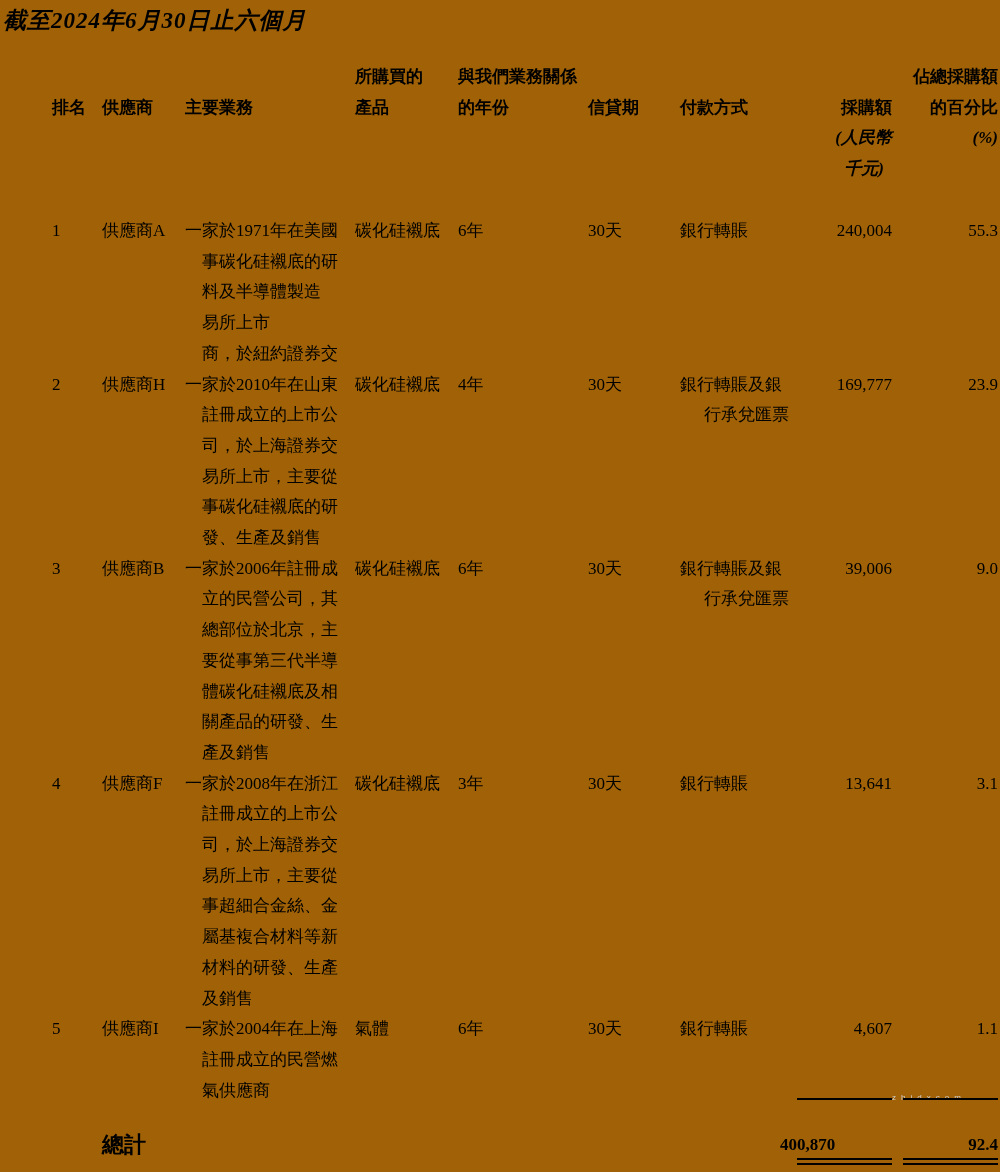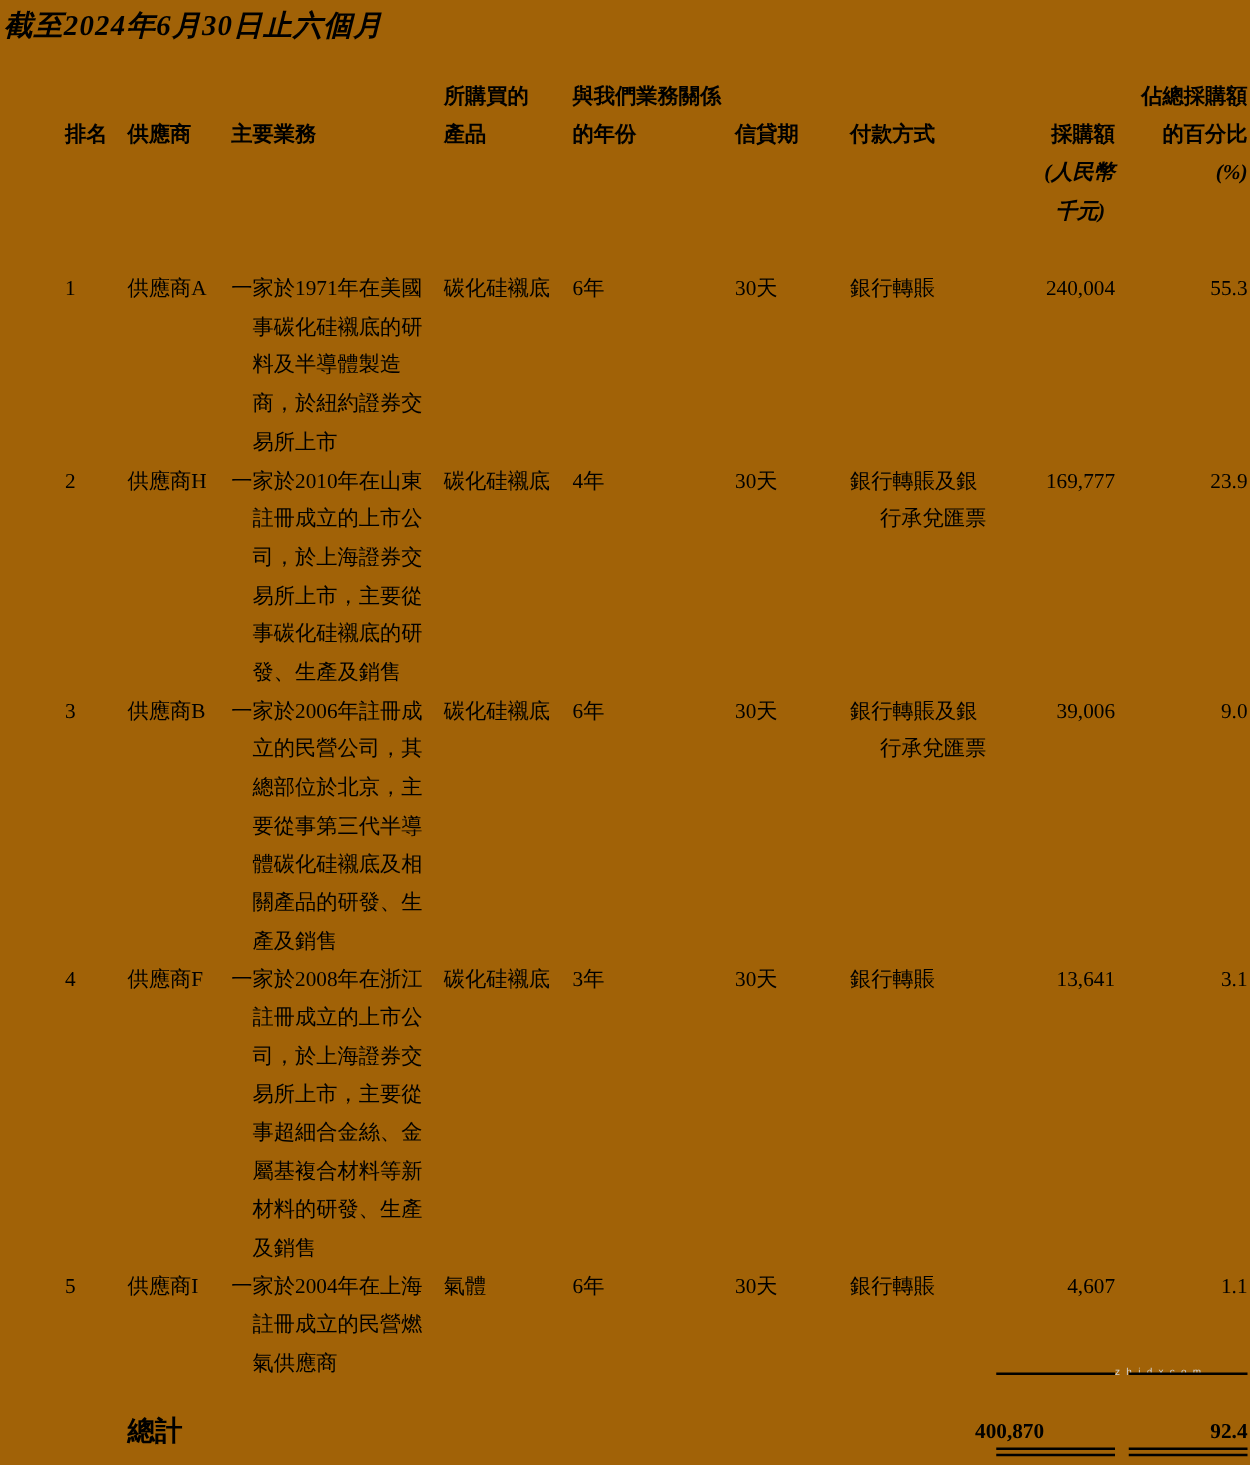--- a/index.html
+++ b/index.html
@@ -126,22 +126,22 @@
     </div>
 
   <div class="tbody" id="tbody">
       <div class="row">
         <div>1</div>
         <div>供應商A</div>
         <div class="biz">
           <div>一家於1971年在美國</div>
           <div>事碳化硅襯底的研</div>
           <div>料及半導體製造</div>
+          <div>易所上市</div>
           <div>商，於紐約證券交</div>
-          <div>易所上市</div>
         </div>
         <div>碳化硅襯底</div>
         <div>6年</div>
         <div>30天</div>
         <div class="pay">
           <div>銀行轉賬</div>
         </div>
         <div class="amt">240,004</div>
         <div class="pctc">55.3</div>
       </div>

